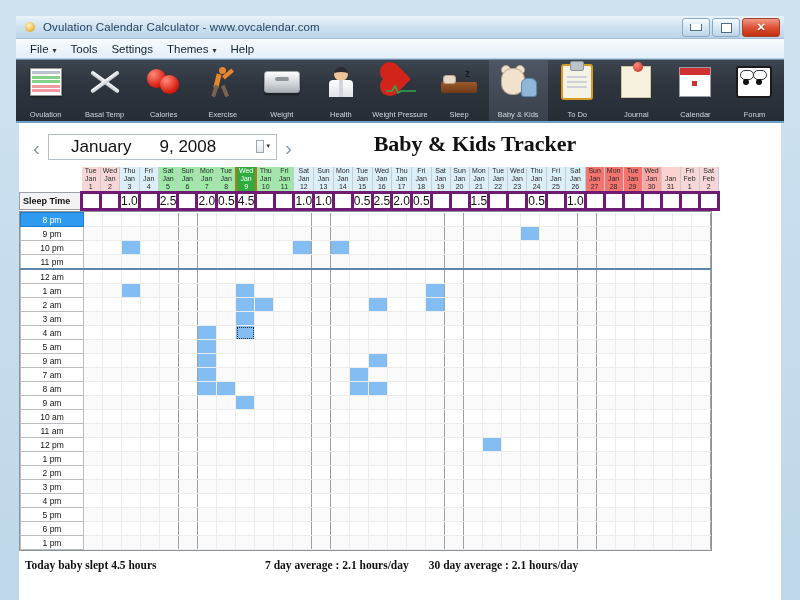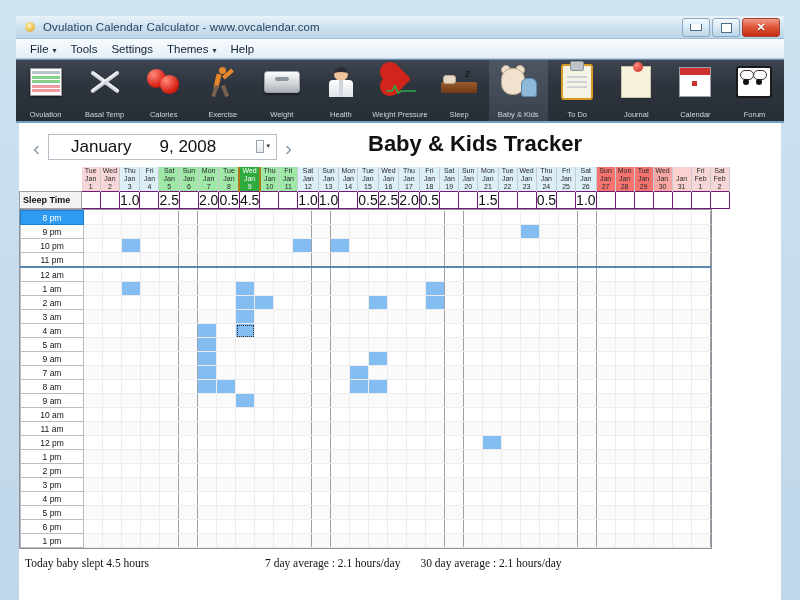--- a/index.html
+++ b/index.html
@@ -123,53 +123,53 @@
   .daterow{display:flex;align-items:center;height:40px;padding:4px 0 0 6px;position:relative;}
   .navarrow{font-size:21px;color:#8a9aa8;padding:0 8px;cursor:default;line-height:1;}
   .datebox{border:1px solid #b6bfc7;background:#fff;height:24px;min-width:215px;
      display:flex;align-items:center;padding:0 6px;position:relative;}
   .datebox .mon{font-size:17px;color:#111;padding-left:16px;font-family:"Liberation Sans",sans-serif;}
   .datebox .dy{font-size:17px;color:#111;padding-left:28px;}
   .dropbtn{position:absolute;right:6px;top:4px;width:14px;height:14px;display:flex;align-items:center;}
   .dropbtn .sq{width:9px;height:11px;border:1px solid #9aa3ab;background:linear-gradient(#fff,#e2e7ec);}
   .dropbtn .car{font-size:7px;color:#333;margin-left:2px;}
   .pagetitle{position:absolute;left:0;right:0;top:8px;text-align:center;
-     font-family:Liberation Sans, sans-serif;font-size:22px;font-weight:bold;color:#111;
+     font-family:Liberation Serif, serif;font-size:22px;font-weight:bold;color:#111;
      padding-left:150px;pointer-events:none;}
 
   .body-area{display:flex;position:relative;}
   .sidebar{width:125px;flex:0 0 125px;padding-left:6px;box-sizing:border-box;}
   .sb-title{font-family:"Liberation Serif",serif;font-size:16px;font-weight:bold;color:#111;margin:2px 0 2px 0;}
   .sb-item{font-size:11.5px;color:#8c8c8c;padding:1px 2px;white-space:nowrap;cursor:default;}
   .sb-item.active{background:#2f9bf0;color:#fff;display:inline-block;}
 
   
   .gridwrap{flex:1;position:relative;overflow:hidden;}
   table.cal{border-collapse:collapse;table-layout:fixed;}
   table.cal td,table.cal th{padding:0;margin:0;}
   .hdr td{font-size:7px;color:#2b2b2b;text-align:center;line-height:8px;
      border-right:1px solid #c8ccd0;vertical-align:middle;height:8px;}
   .hdr-blank{width:62px;background:#fff;border:none!important;}
-  .valrow td{height:13px;font-size:14px;text-align:center;color:#111;
-     border:1px solid #701a75;background:#fff;}
+  .valrow td{height:13px;font-size:12px;text-align:center;color:#111;
+     border:3px solid #701a75;background:#fff;}
   .valrow td.lbl{text-align:left;padding-left:3px;font-size:9px;font-weight:bold;
      background:#f3f3f3;border:1px solid #9aa0a6;}
   .timecell{width:62px;height:13px;font-size:8.5px;text-align:center;color:#111;
      border:1px solid #b9bdc1;background:#fff;}
   .timecell.sel{background:#2f9bf0;color:#fff;border-color:#1b7fd0;}
   .gcell{height:13px;border-right:1px solid #ececec;border-bottom:1px solid #ececec;background:#fff;}
   .gcell.alt{background:#fafafa;}
   .gcell.fill{background:#84bdf1;}
   .gcell.focus{background:#84bdf1;outline:1px dotted #2b2b2b;outline-offset:-2px;}
   .gcell.wk{border-right:1px solid #9aa0a6;}
   tr.midline td{border-bottom:2px solid #5b87ad;}
   .gridbox{border:1px solid #8d9399;display:inline-block;}
 
   .statusrow{display:flex;align-items:center;font-family:"Liberation Serif",serif;
-     font-size:11.5px;font-weight:normal;color:#111;padding:4px 0 0 6px;}
+     font-size:11.5px;font-weight:bold;color:#111;padding:4px 0 0 6px;}
   .statusrow .left{width:240px;}
   .statusrow .mid{margin-right:20px;}
 </style>
 </head>
 <body>
 
 <div id="app">
 
   <div class="titlebar">
     <div class="tb-icon">

